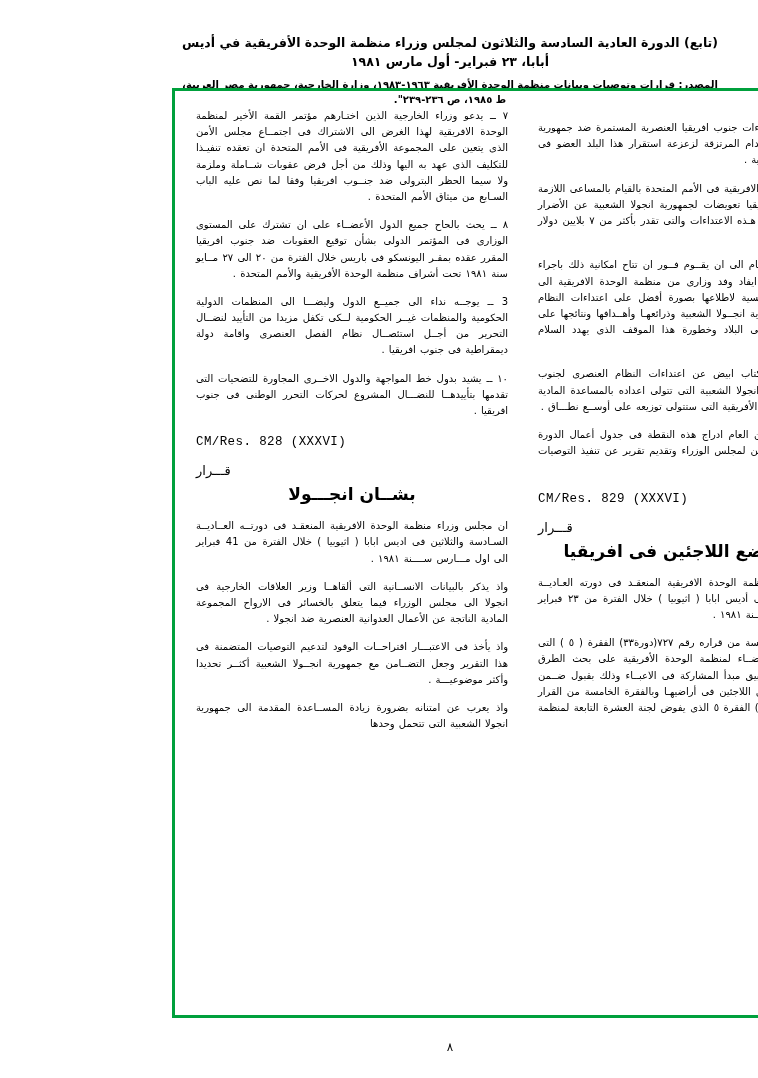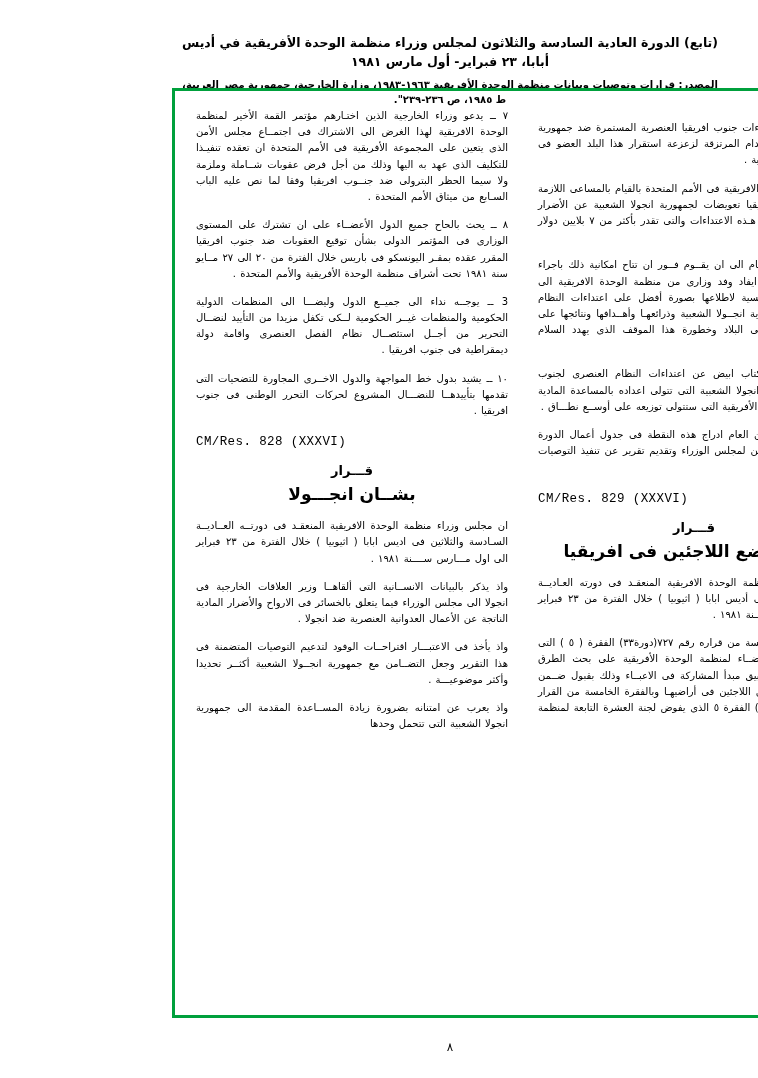--- a/index.html
+++ b/index.html
@@ -83,23 +83,23 @@
   }
   .res-code {
     margin: 16px 0 14px 0;
     font-size: 12.5px;
     font-family: Liberation Mono, monospace;
     direction: ltr;
     text-align: left;
     letter-spacing: .4px;
   }
   .res-title {
-    text-align: center;
+    text-align: left;
     font-size: 13px;
-    font-weight: bold;
+    font-weight: normal;
     margin: 8px 0 4px 0;
     letter-spacing: 1px;
   }
   .res-subtitle {
     text-align: center;
     font-size: 17px;
     font-weight: bold;
     margin: 6px 0 14px 0;
   }
   .page-number {
@@ -139,22 +139,22 @@
     </div>
 
     <div class="col">
       <p class="para first">٧ ــ يدعو وزراء الخارجية الذين اختـارهم مؤتمر القمة الأخير لمنظمة الوحدة الافريقية لهذا الغرض الى الاشتراك فى اجتمــاع مجلس الأمن الذى يتعين على المجموعة الأفريقية فى الأمم المتحدة ان تعقده تنفيـذا للتكليف الذى عهد به اليها وذلك من أجل فرض عقوبات شــاملة وملزمة ولا سيما الحظر البترولى ضد جنــوب افريقيا وفقا لما نص عليه الباب السـابع من ميثاق الأمم المتحدة .</p>
       <p class="para">٨ ــ يحث بالحاح جميع الدول الأعضــاء على ان تشترك على المستوى الوزارى فى المؤتمر الدولى بشأن توقيع العقوبات ضد جنوب افريقيا المقرر عقده بمقـر اليونسكو فى باريس خلال الفترة من ٢٠ الى ٢٧ مــايو سنة ١٩٨١ تحت أشراف منظمة الوحدة الأفريقية والأمم المتحدة .</p>
       <p class="para">3 ــ يوجــه نداء الى جميــع الدول وليضـــا الى المنظمات الدولية الحكومية والمنظمات غيــر الحكومية لــكى تكفل مزيدا من التأييد لنضــال التحرير من أجــل استئصــال نظام الفصل العنصرى واقامة دولة ديمقراطية فى جنوب افريقيا .</p>
       <p class="para">١٠ ــ يشيد بدول خط المواجهة والدول الاخــرى المجاورة للتضحيات التى تقدمها بتأييدهــا للنضـــال المشروع لحركات التحرر الوطنى فى جنوب افريقيا .</p>
       <div class="res-code">CM/Res. 828 (XXXVI)</div>
       <div class="res-title">قـــرار</div>
       <div class="res-subtitle">بشــان انجـــولا</div>
-      <p class="para">ان مجلس وزراء منظمة الوحدة الافريقية المنعقـد فى دورتــه العــاديــة السـادسة والثلاثين فى اديس ابابا ( اثيوبيا ) خلال الفترة من ٢٣ فبراير الى اول مـــارس ســــنة ١٩٨١ .</p>
-      <p class="para">واذ يذكر بالبيانات الانســانية التى ألقاهــا وزير العلاقات الخارجية فى انجولا الى مجلس الوزراء فيما يتعلق بالخسائر فى الارواح والأضرار المادية الناتجة عن الأعمال العدوانية العنصرية ضد انجولا .</p>
+      <p class="para">ان مجلس وزراء منظمة الوحدة الافريقية المنعقـد فى دورتــه العــاديــة السـادسة والثلاثين فى اديس ابابا ( اثيوبيا ) خلال الفترة من 41 فبراير الى اول مـــارس ســــنة ١٩٨١ .</p>
+      <p class="para">واذ يذكر بالبيانات الانســانية التى ألقاهــا وزير العلاقات الخارجية فى انجولا الى مجلس الوزراء فيما يتعلق بالخسائر فى الارواح المجموعة المادية الناتجة عن الأعمال العدوانية العنصرية ضد انجولا .</p>
       <p class="para">واذ يأخذ فى الاعتبـــار اقتراحــات الوفود لتدعيم التوصيات المتضمنة فى هذا التقرير وجعل التضــامن مع جمهورية انجــولا الشعبية أكثــر تحديدا وأكثر موضوعيـــة .</p>
       <p class="para">واذ يعرب عن امتنانه بضرورة زيادة المســاعدة المقدمة الى جمهورية انجولا الشعبية التى تتحمل وحدها</p>
     </div>
 
   </div>
 
   <div class="page-number">٨</div>
 
 </div>
 

